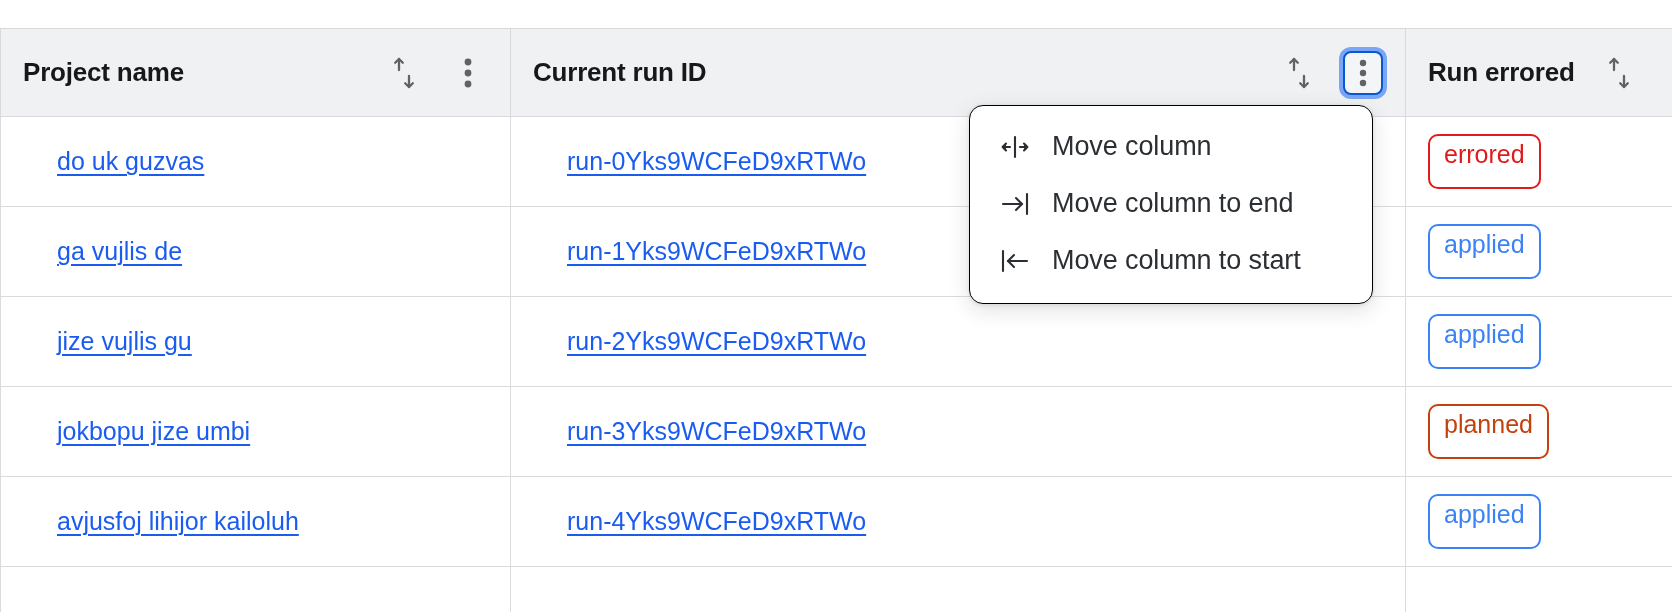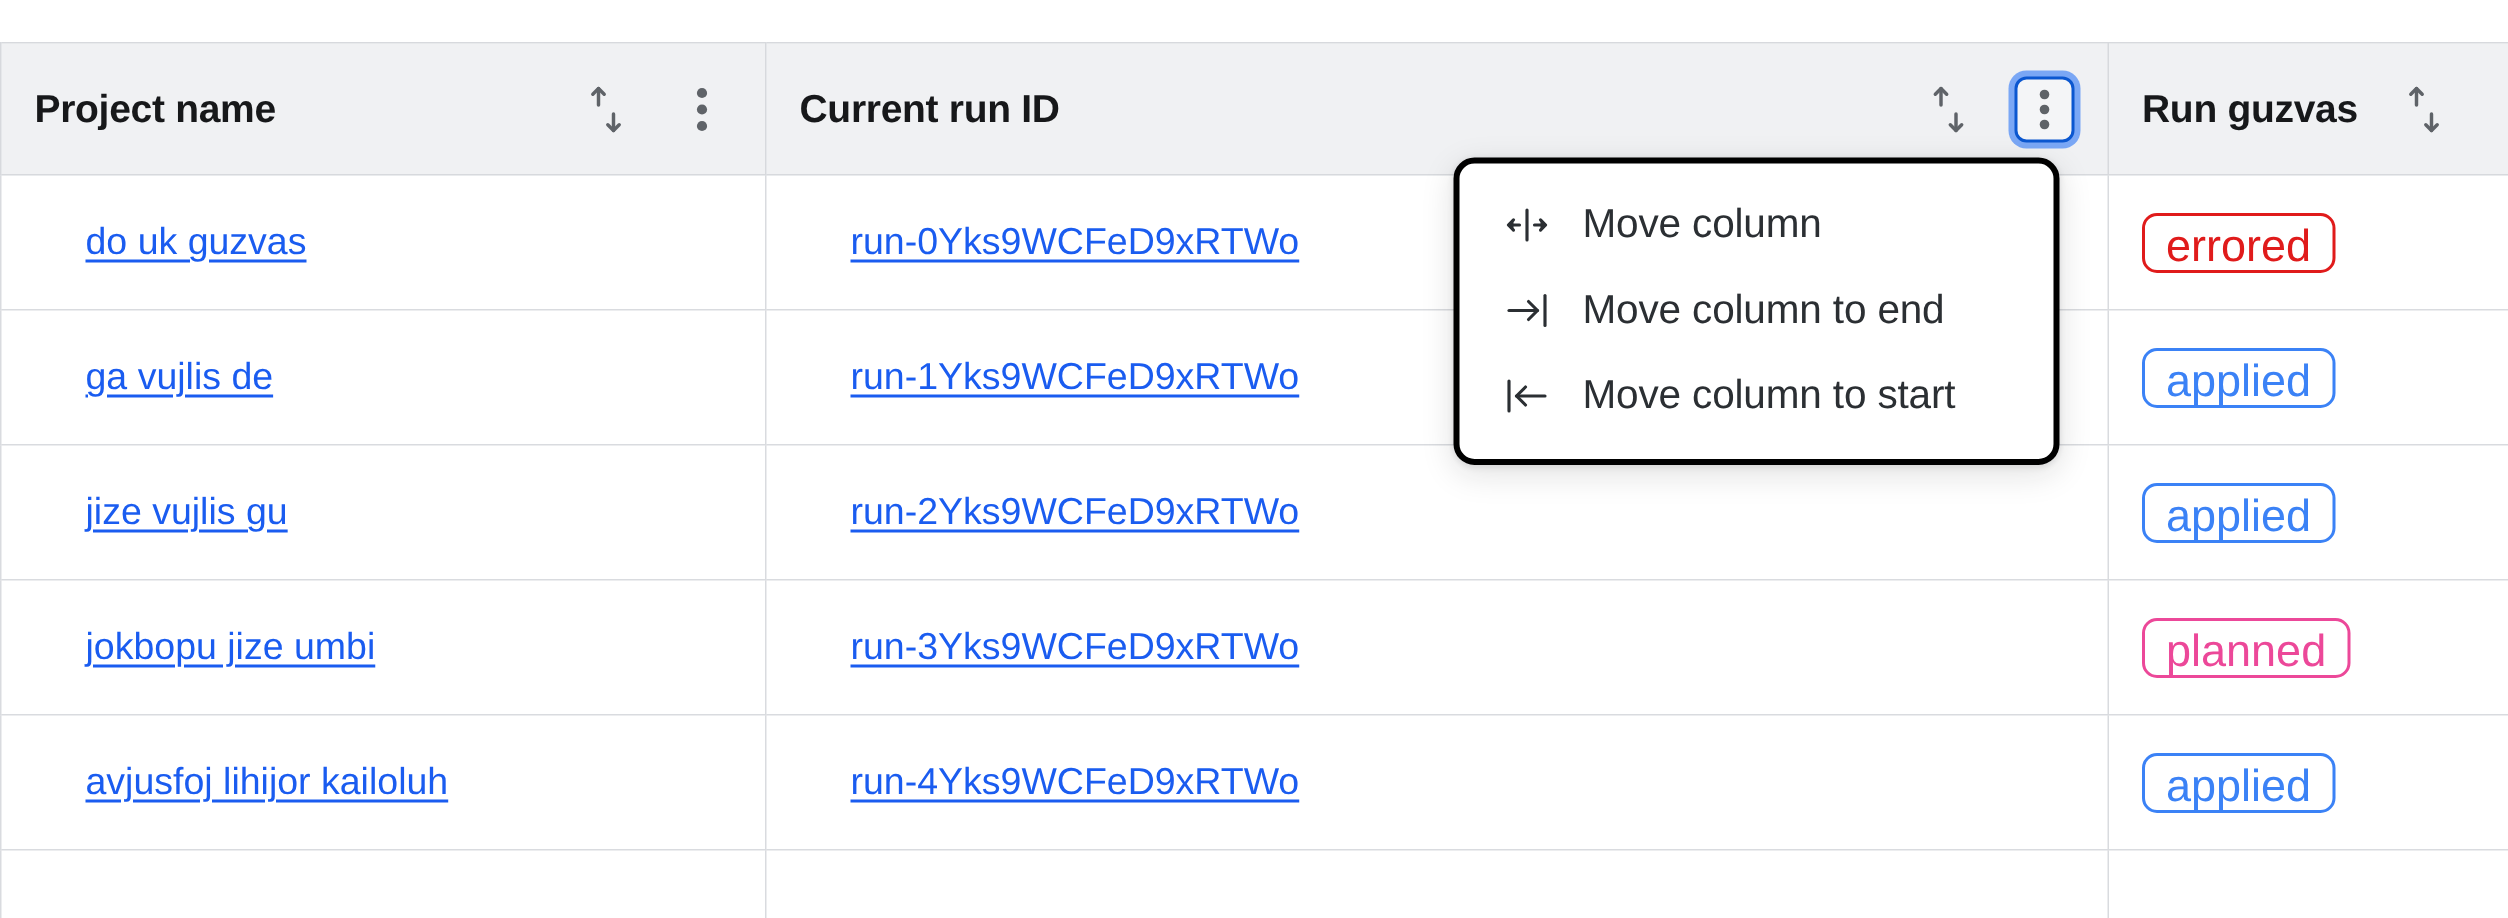--- a/index.html
+++ b/index.html
@@ -118,37 +118,37 @@
     text-decoration-thickness: 2px;
     white-space: nowrap;
     cursor: pointer;
     margin-left: 34px;
   }
 
   .badge {
     display: inline-block;
     border: 2px solid currentColor;
     border-radius: 10px;
-    padding: 6px 14px 0;
-    font-size: 30px;
+    padding: 6px 14px 20px;
+    font-size: 25px;
     line-height: 1;
     white-space: nowrap;
   }
   .badge.errored { color: #e01b1b; }
   .badge.applied { color: #3b82f6; }
-  .badge.planned { color: #ec4899; }
+  .badge.planned { color: #c2410c; }
 
   
   .menu {
     position: absolute;
     left: 969px;
     top: 105px;
     width: 404px;
     background: #ffffff;
-    border: 4px solid #000000;
+    border: 1px solid #000000;
     border-radius: 14px;
     box-shadow: 0 6px 22px rgba(20,22,26,.13), 0 1px 4px rgba(20,22,26,.10);
     padding: 12px 0 14px;
     box-sizing: border-box;
     z-index: 40;
   }
   .menu-item {
     display: flex;
     align-items: center;
     gap: 22px;
@@ -229,21 +229,21 @@
                   <circle cx="4" cy="4" r="3.2"></circle>
                     <circle cx="4" cy="14" r="3.2"></circle>
                     <circle cx="4" cy="24" r="3.2"></circle>
                 </svg>
               </button>
             </div>
           </th>
 
           <th>
             <div class="th-inner">
-              <span class="th-label">Run guzvas</span>
+              <span class="th-label">Run errored</span>
               <button class="icon-btn">
                 <svg width="30" height="34" viewBox="0 0 30 34" fill="none" stroke="#5f6368" stroke-width="2.3" stroke-linecap="round" stroke-linejoin="round">
                   <path d="M10 14 V3"></path>
                     <path d="M6.2 6.8 L10 3 L13.8 6.8"></path>
                   <path d="M20 20 V31"></path>
                     <path d="M16.2 27.2 L20 31 L23.8 27.2"></path>
                 </svg>
               </button>
             </div>
           </th>

